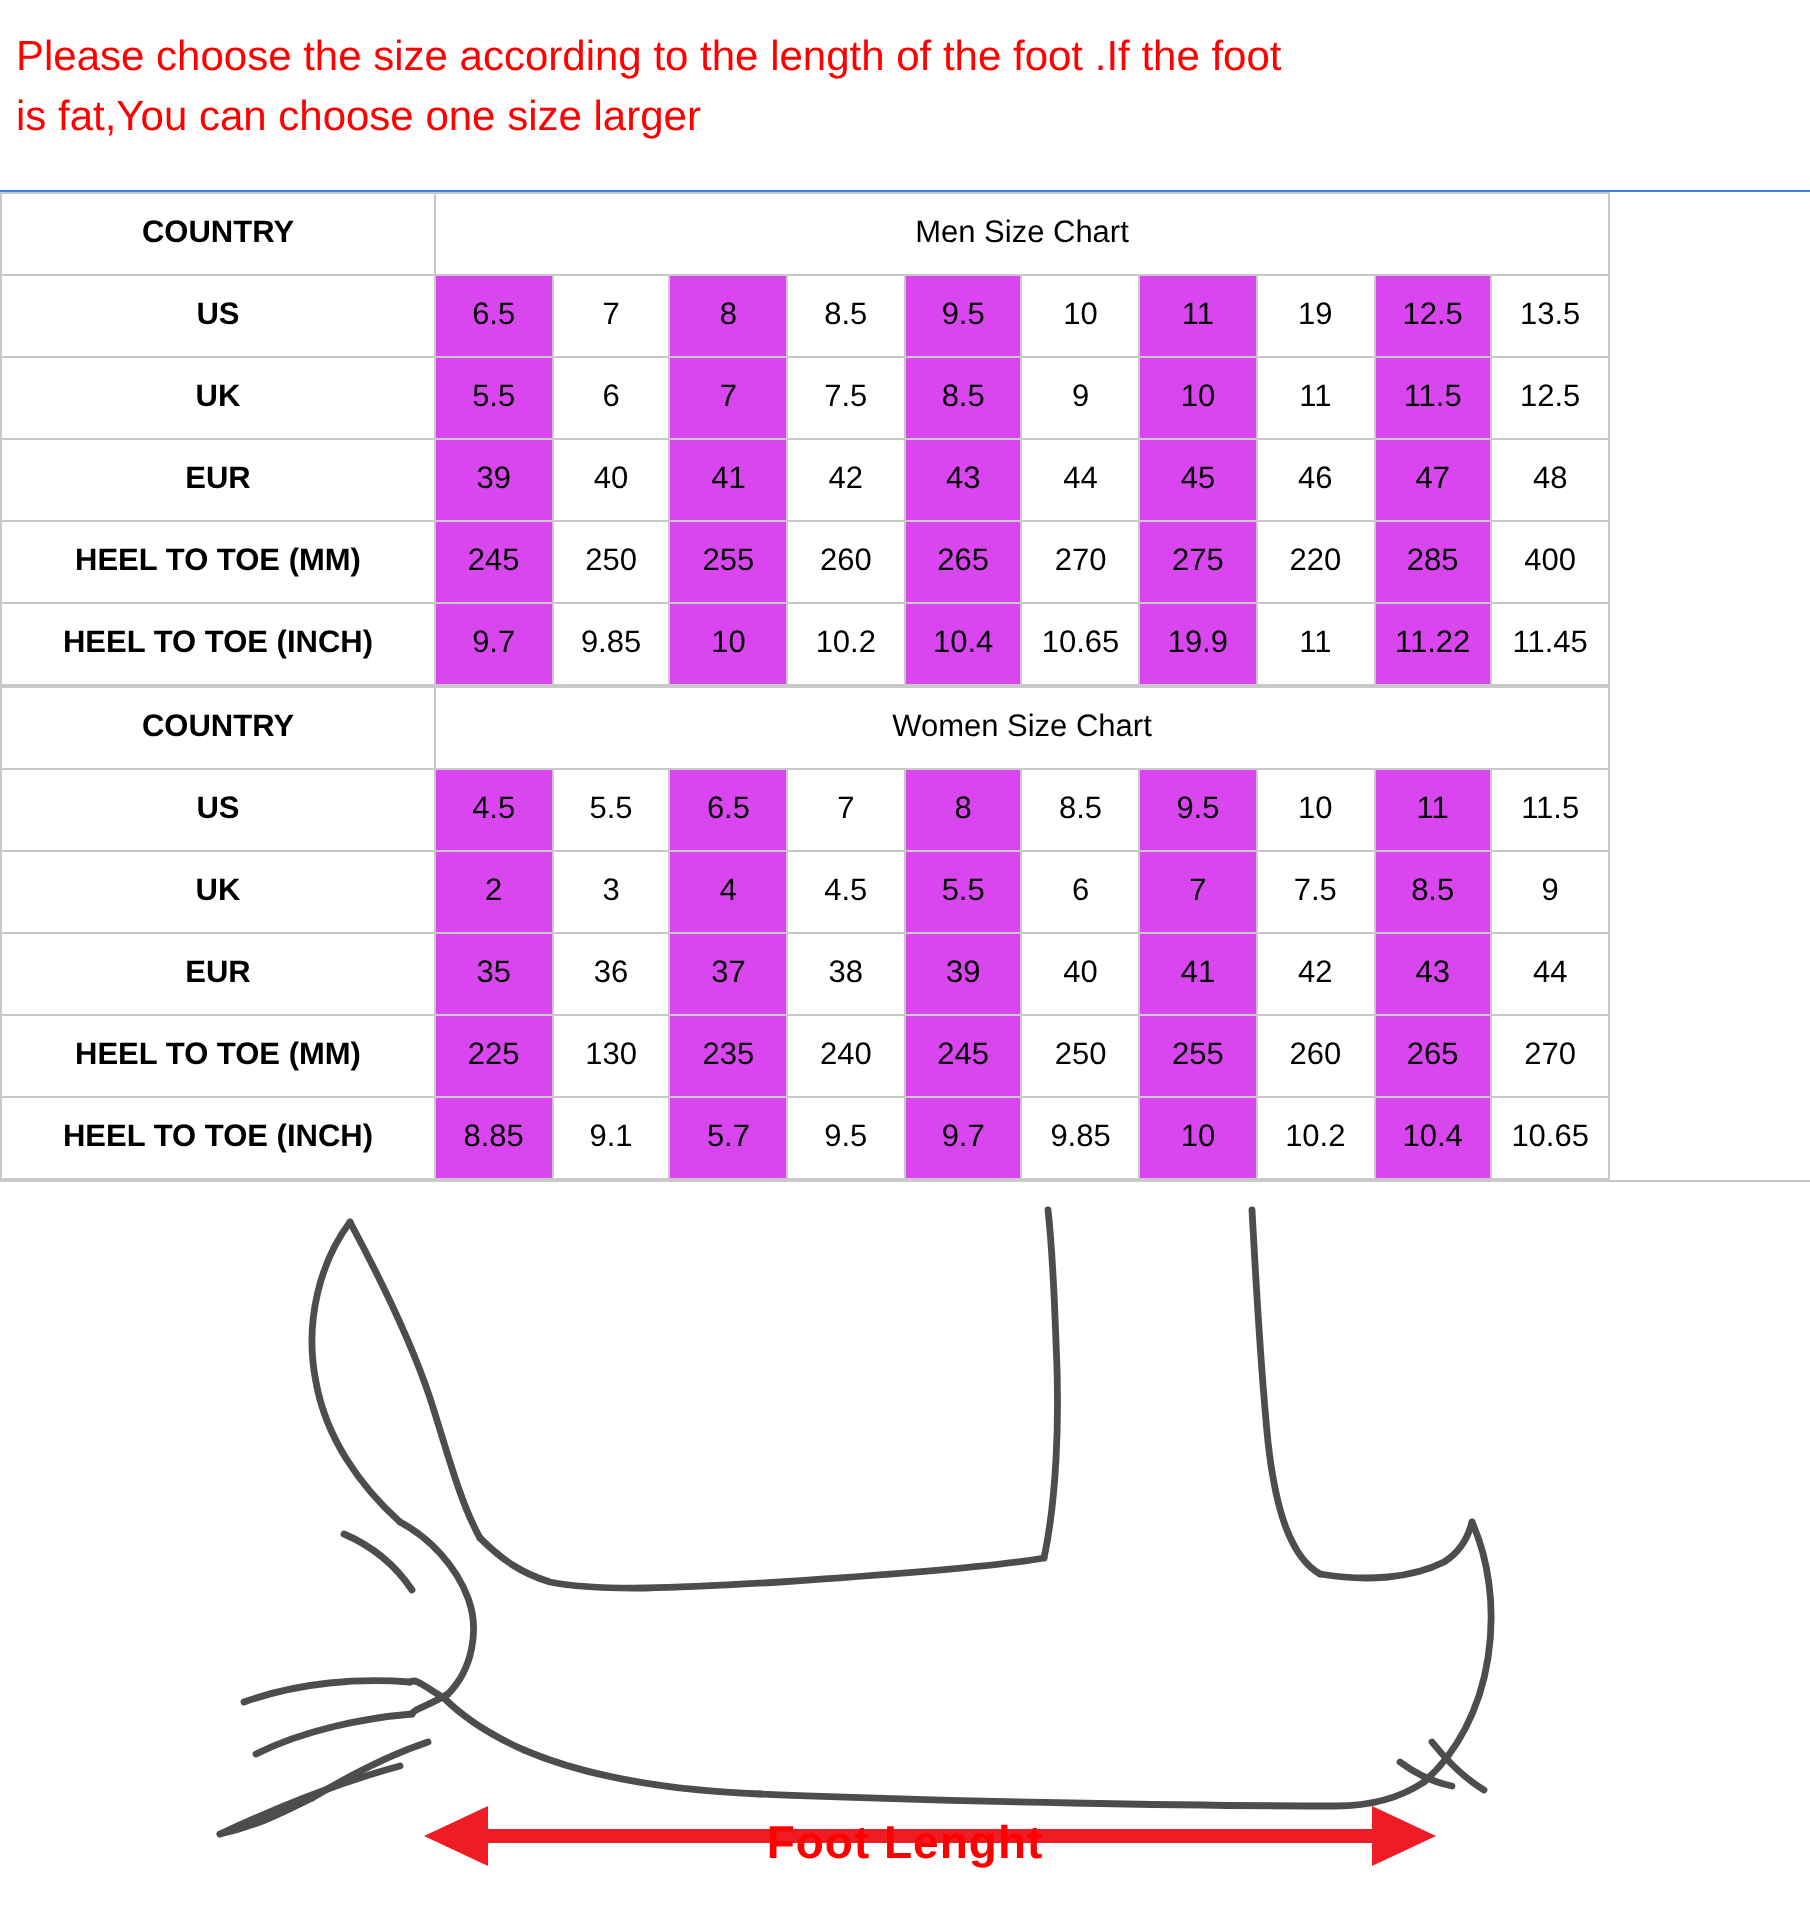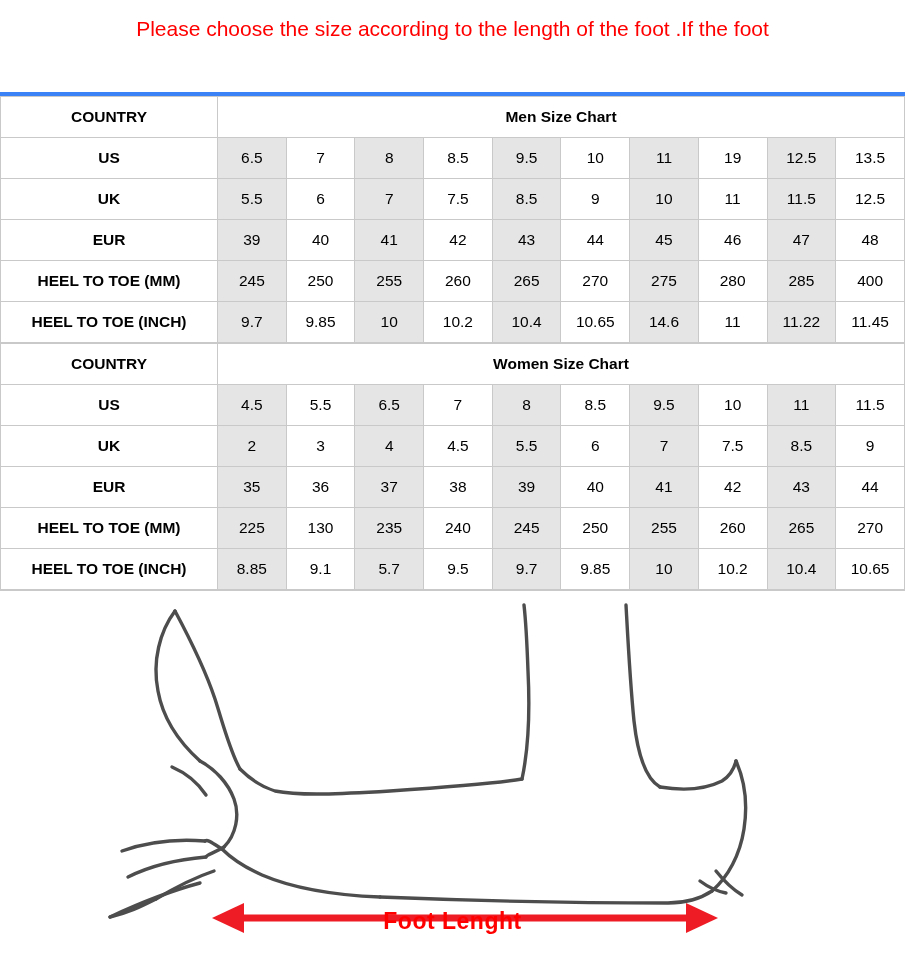--- a/index.html
+++ b/index.html
@@ -18,62 +18,61 @@
     width: 905px;
     height: 960px;
     position: relative;
     box-sizing: border-box;
   }
   
   .notice {
     color: #ff0000;
     font-size: 21px;
     line-height: 30px;
-    text-align: center;
     padding: 14px 8px 12px 8px;
     box-sizing: border-box;
     height: 96px;
-    border-bottom: 4px solid #3b82f6;
+    border-bottom: 1px solid #3b82f6;
   }
   
   table.size-table {
     border-collapse: collapse;
-    width: 905px;
+    width: 805px;
     table-layout: fixed;
   }
   table.size-table td {
     border: 1px solid #c9c9c9;
     text-align: center;
     font-size: 15.5px;
     height: 40px;
     padding: 0;
   }
   td.country-head {
     width: 216px;
     font-weight: bold;
     font-size: 17px;
   }
   td.chart-title {
-    font-weight: bold;
+    font-weight: normal;
     font-size: 22px;
     margin-top: 46px;
   }
   td.rowlabel {
     width: 216px;
     font-weight: bold;
     font-size: 15px;
     text-align: center;
   }
   td.val {
     width: 68.8px;
     font-size: 15.5px;
   }
   
   td.val.shaded {
-    background: #e5e5e5;
+    background: #d946ef;
   }
   .head-row td {
     height: 54px;
   }
   
   .illustration {
     position: relative;
     width: 905px;
     height: 355px;
     border-top: 1px solid #c9c9c9;
@@ -95,20 +94,21 @@
     letter-spacing: 0.5px;
   }
 </style>
 </head>
 <body>
 
 <div class="page">
 
   <div class="notice">
     <span>Please choose the size according to the length of the foot .If the foot</span><br>
+    <span>is fat,You can choose one size larger</span>
   </div>
 
   <table class="size-table">
     <tbody>
       <tr class="head-row">
         <td class="country-head">COUNTRY</td>
         <td class="chart-title" colspan="10">Men Size Chart</td>
       </tr>
 
       <tr>
@@ -155,34 +155,34 @@
 
       <tr>
         <td class="rowlabel">HEEL TO TOE (MM)</td>
         <td class="val shaded">245</td>
         <td class="val">250</td>
         <td class="val shaded">255</td>
         <td class="val">260</td>
         <td class="val shaded">265</td>
         <td class="val">270</td>
         <td class="val shaded">275</td>
-        <td class="val">280</td>
+        <td class="val">220</td>
         <td class="val shaded">285</td>
         <td class="val">400</td>
       </tr>
 
       <tr>
         <td class="rowlabel">HEEL TO TOE (INCH)</td>
         <td class="val shaded">9.7</td>
         <td class="val">9.85</td>
         <td class="val shaded">10</td>
         <td class="val">10.2</td>
         <td class="val shaded">10.4</td>
         <td class="val">10.65</td>
-        <td class="val shaded">14.6</td>
+        <td class="val shaded">19.9</td>
         <td class="val">11</td>
         <td class="val shaded">11.22</td>
         <td class="val">11.45</td>
       </tr>
     </tbody>
   </table>
 
   <table class="size-table">
     <tbody>
       <tr class="head-row">

